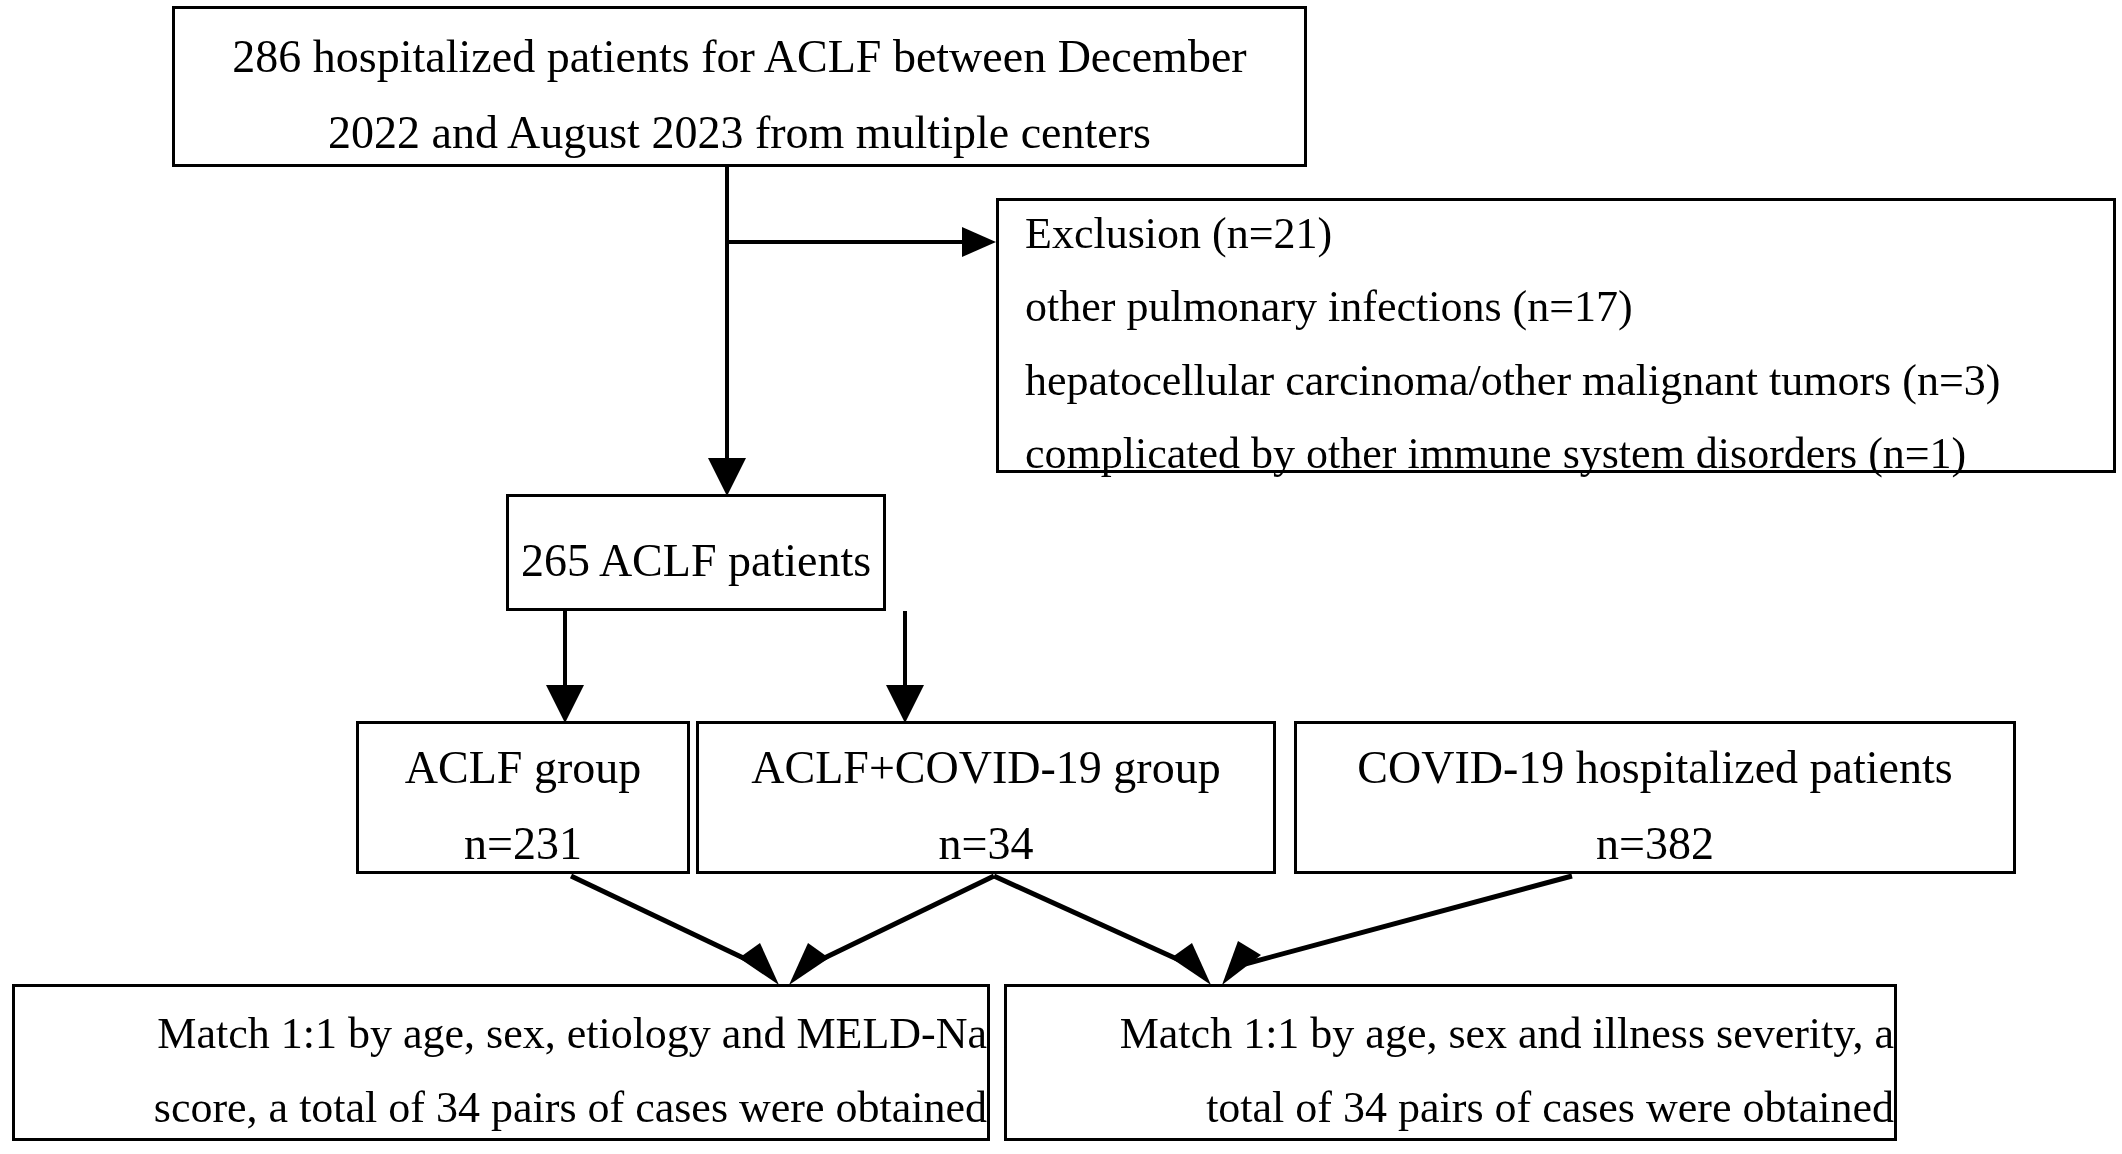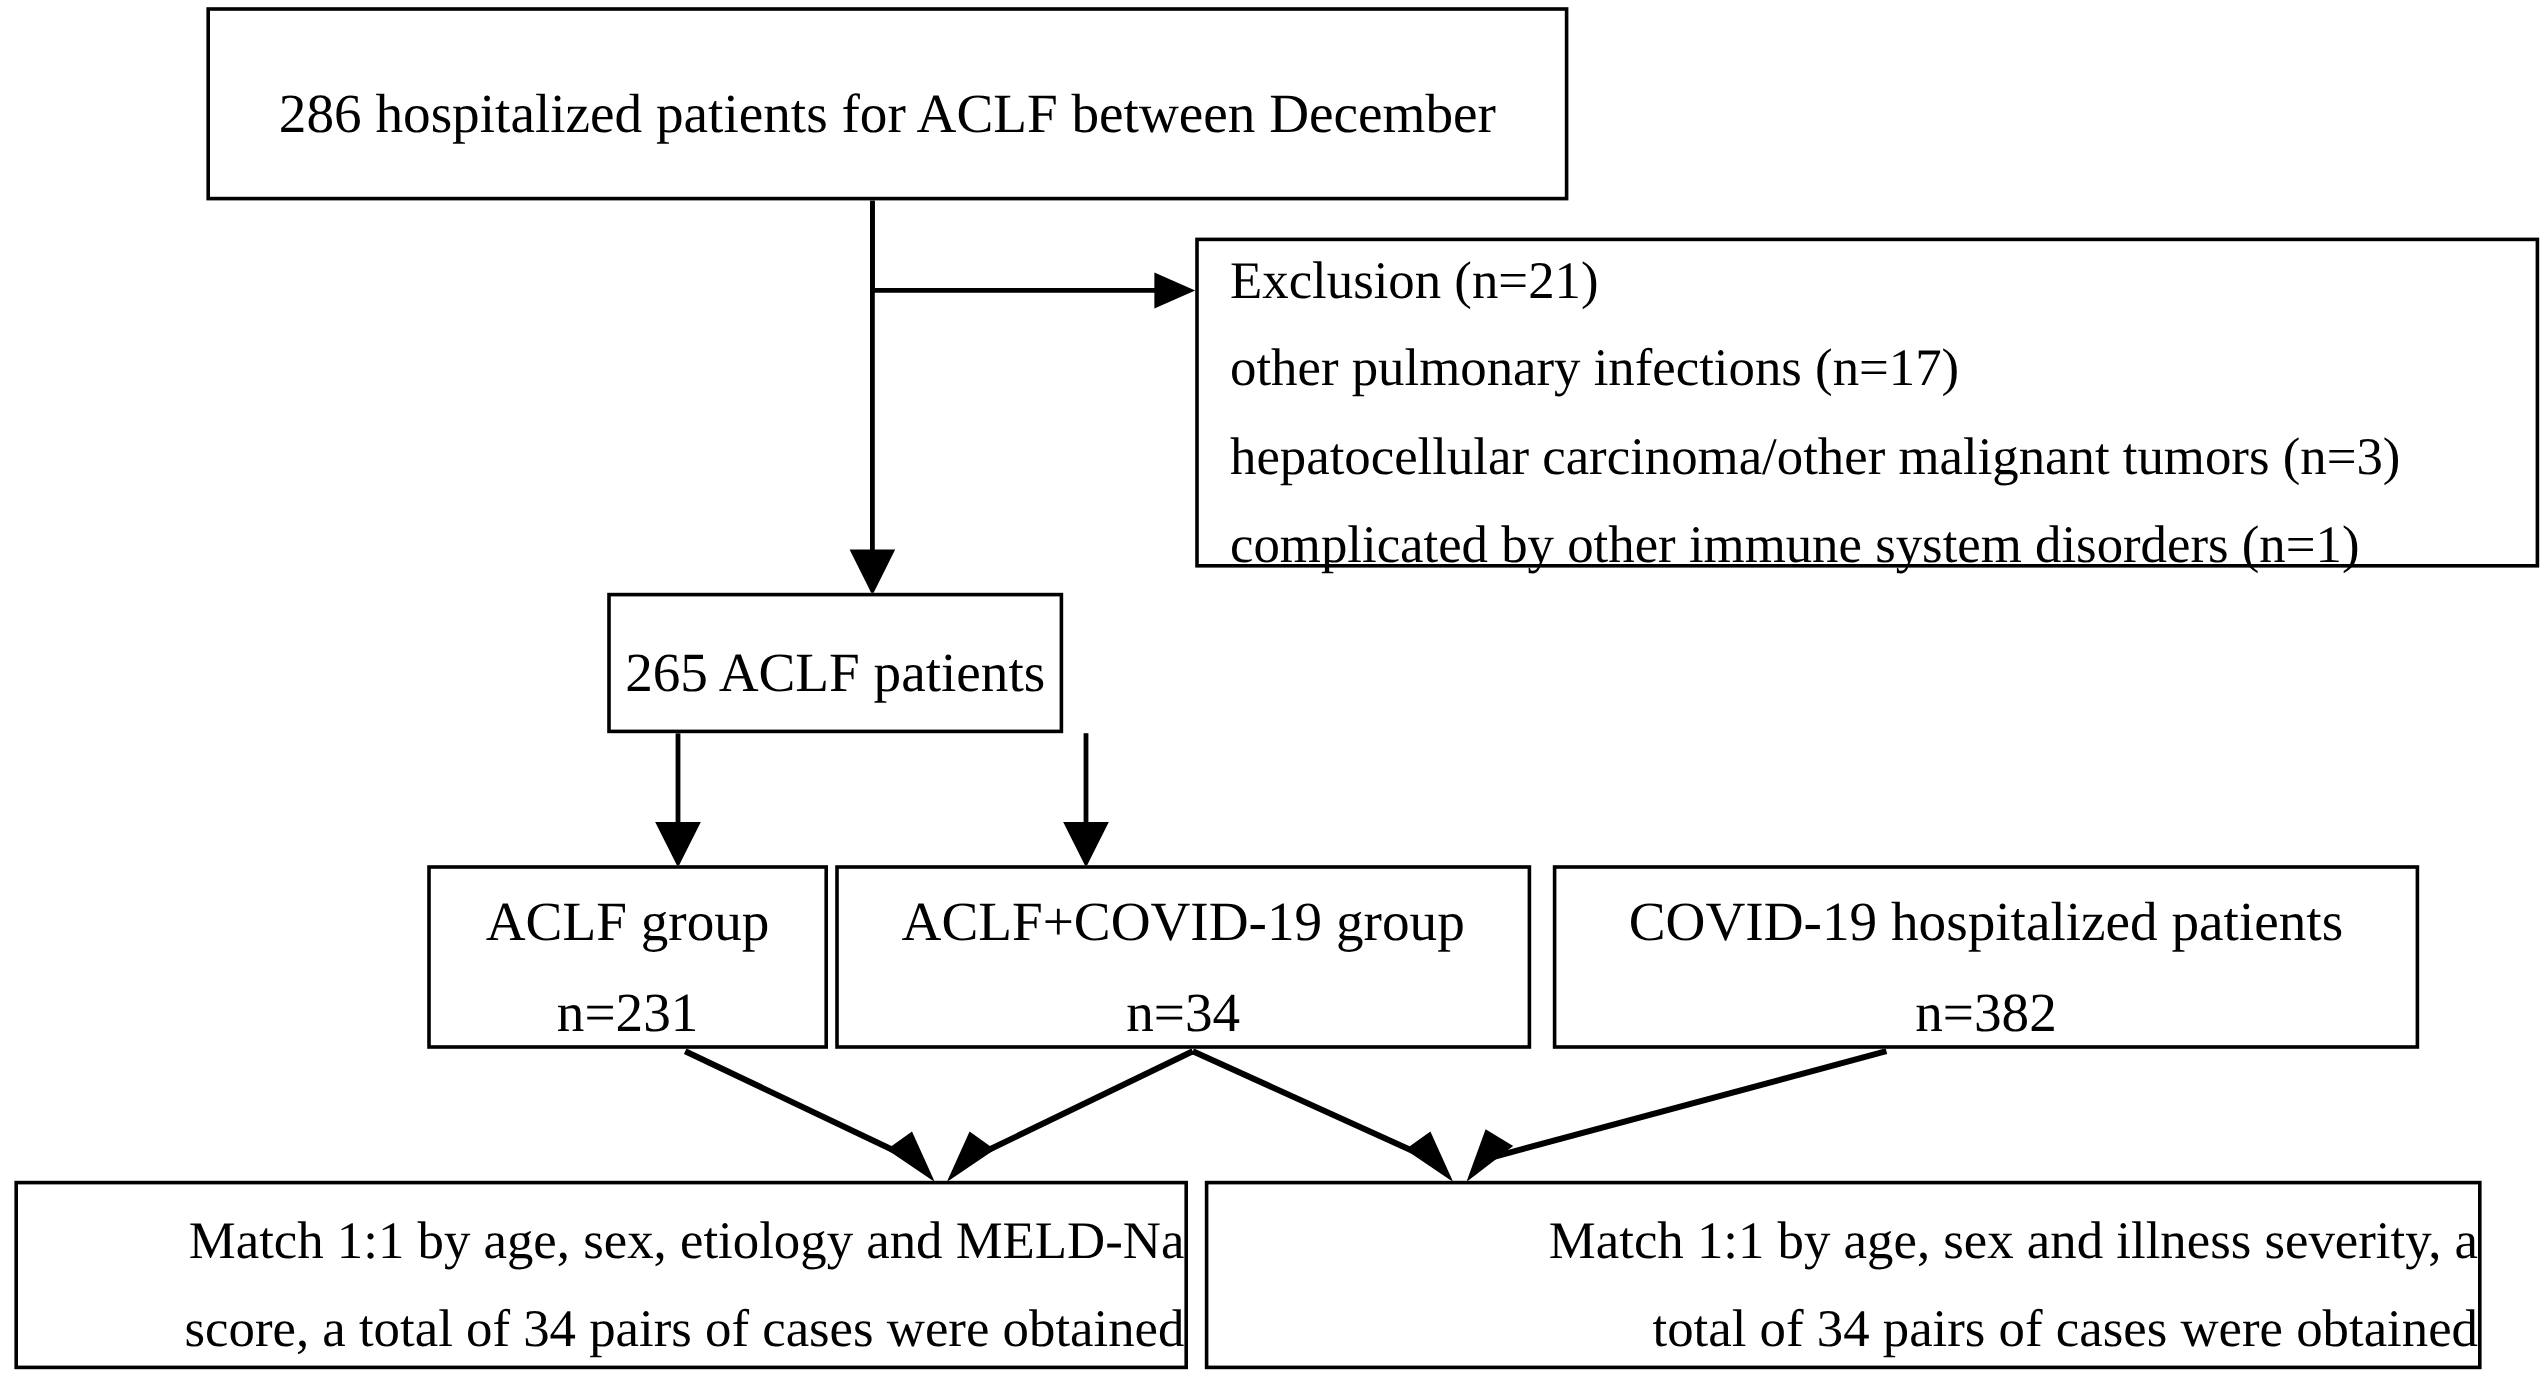--- a/index.html
+++ b/index.html
@@ -45,21 +45,21 @@
 
   
   #box-source     { left: 172px;  top: 6px;    width: 1135px; height: 161px; }
   #box-exclusion  { left: 996px;  top: 198px;  width: 1120px; height: 275px;
                     padding: 14px 0 14px 26px; }
   #box-aclf265    { left: 506px;  top: 494px;  width: 380px;  height: 117px; }
   #box-aclf-group { left: 356px;  top: 721px;  width: 334px;  height: 153px; }
   #box-aclf-covid { left: 696px;  top: 721px;  width: 580px;  height: 153px; }
   #box-covid      { left: 1294px; top: 721px;  width: 722px;  height: 153px; }
   #box-match-left { left: 12px;   top: 984px;  width: 978px;  height: 157px; }
-  #box-match-right{ left: 1004px; top: 984px;  width: 1064px;  height: 157px; }
+  #box-match-right{ left: 1004px; top: 984px;  width: 893px;  height: 157px; }
 
   
   #connectors {
     position: absolute;
     left: 0;
     top: 0;
     width: 2122px;
     height: 1154px;
     z-index: 1;
     pointer-events: none;
@@ -111,20 +111,21 @@
     </g>
 
     <g>
       <path d="M 1572 876 L 1245 964" stroke-width="5"></path>
       <polygon points="1222,985 1238,941 1261,955"></polygon>
     </g>
   </svg>
 
   <div class="box f46" id="box-source">
     <span class="line">286 hospitalized patients for ACLF between December</span>
+    <span class="line">2022 and August 2023 from multiple centers</span>
   </div>
 
   <div class="box left-align f44" id="box-exclusion">
     <span class="line">Exclusion (n=21)</span>
     <span class="line">other pulmonary infections (n=17)</span>
     <span class="line">hepatocellular carcinoma/other malignant tumors (n=3)</span>
     <span class="line">complicated by other immune system disorders (n=1)</span>
   </div>
 
   <div class="box f46" id="box-aclf265">

